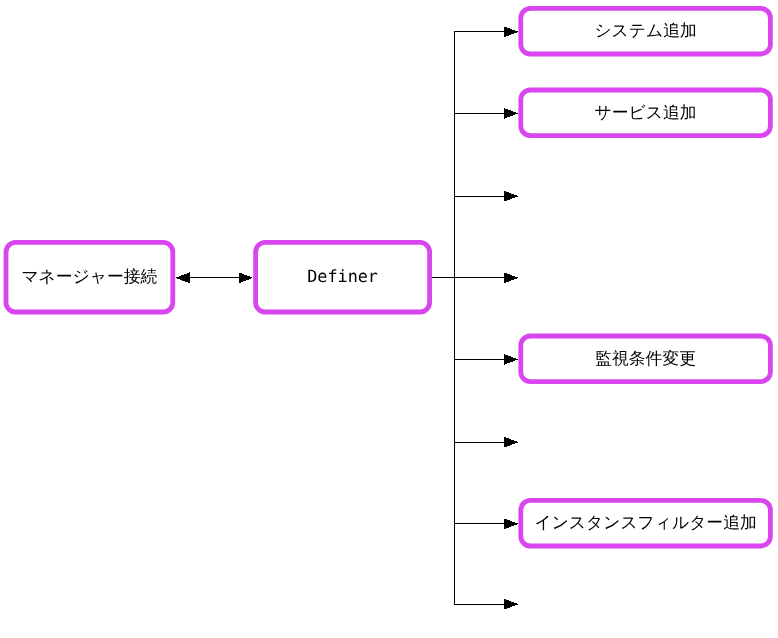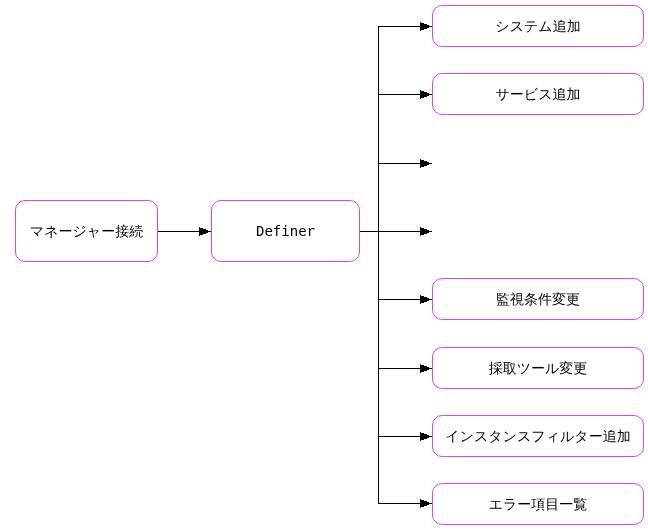--- a/index.html
+++ b/index.html
@@ -21,36 +21,35 @@
     position: absolute;
     left: 0;
     top: 0;
     width: 648px;
     height: 532px;
   }
   .node {
     position: absolute;
     box-sizing: border-box;
     background: #ffffff;
-    border: 1px solid #d946ef;
+    border: 4px solid #d946ef;
     border-radius: 10px;
     display: flex;
     flex-direction: column;
     align-items: center;
     justify-content: center;
     text-align: right;
     line-height: 16px;
     white-space: nowrap;
   }
   .node-left {
     left: 3px;
     top: 200px;
     width: 143px;
     height: 62px;
-    margin-left: 12px;
   }
   .node-mid {
     left: 211px;
     top: 200px;
     width: 149px;
     height: 62px;
   }
   .node-target {
     left: 432px;
     width: 212px;
@@ -126,23 +125,17 @@
 
   <div class="node node-target" style="top:5px">
     <span>システム追加</span>
   </div>
   <div class="node node-target" style="top:73px">
     <span>サービス追加</span>
   </div>
   <div class="node node-target" style="top:278px">
     <span>監視条件変更</span>
   </div>
-  <div class="node node-target" style="top:347px">
-    <span>採取ツール変更</span>
-  </div>
   <div class="node node-target" style="top:415px">
     <span>インスタンスフィルター追加</span>
-  </div>
-  <div class="node node-target" style="top:483px">
-    <span>エラー項目一覧</span>
   </div>
 
 </div>
 
 </body></html>

